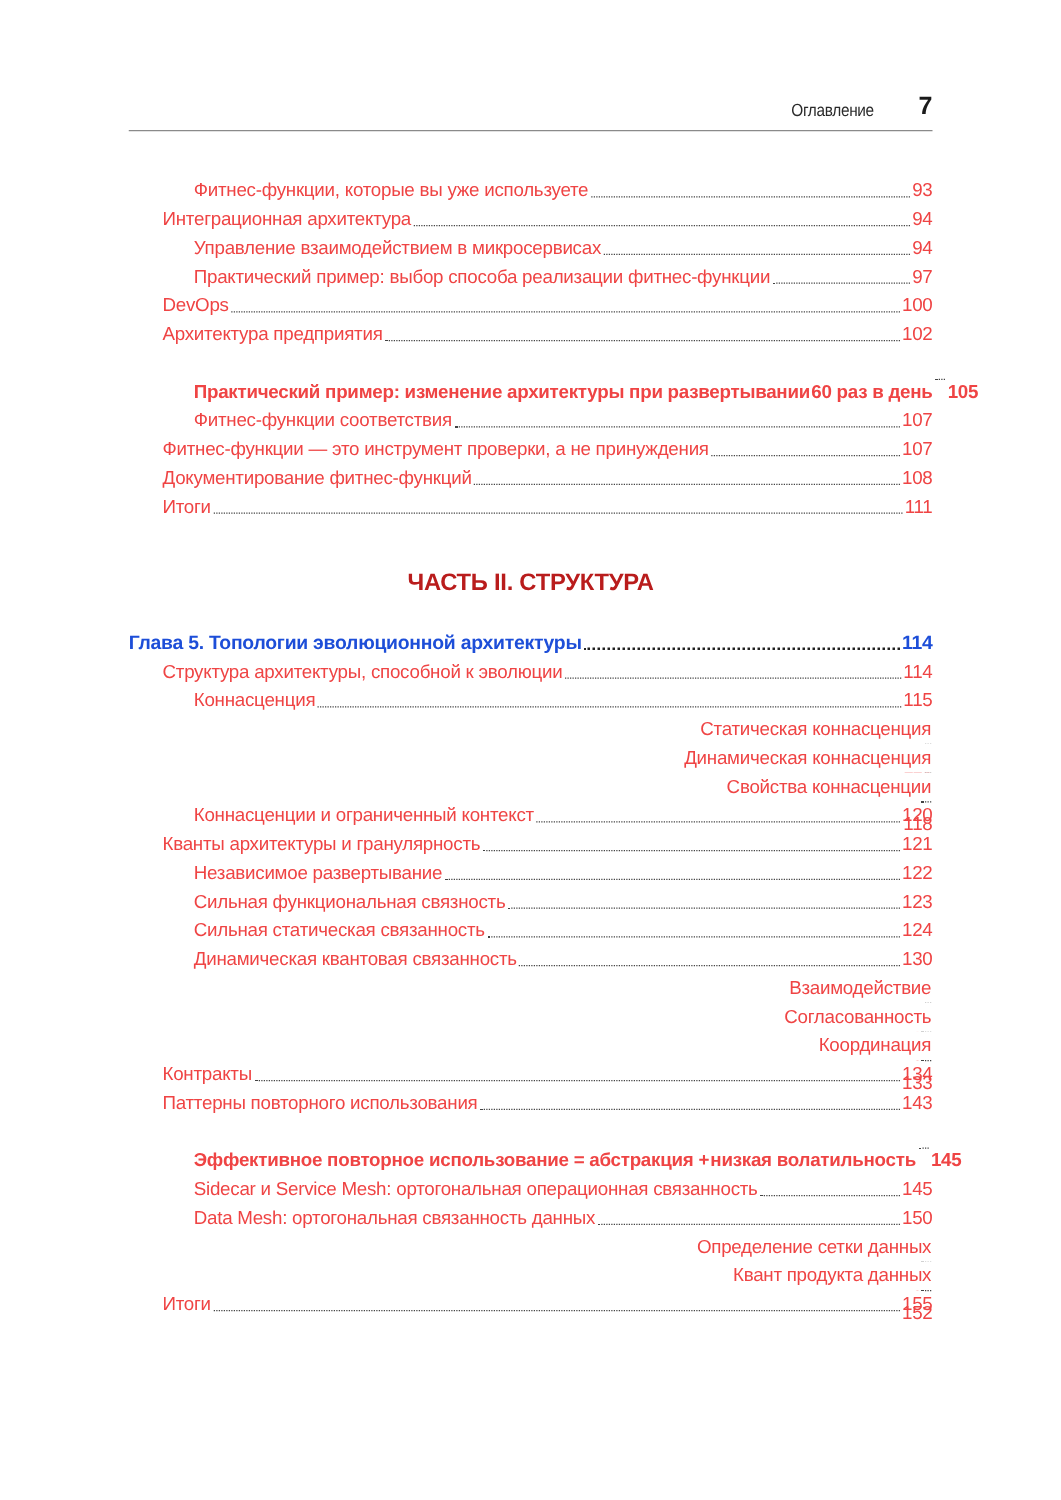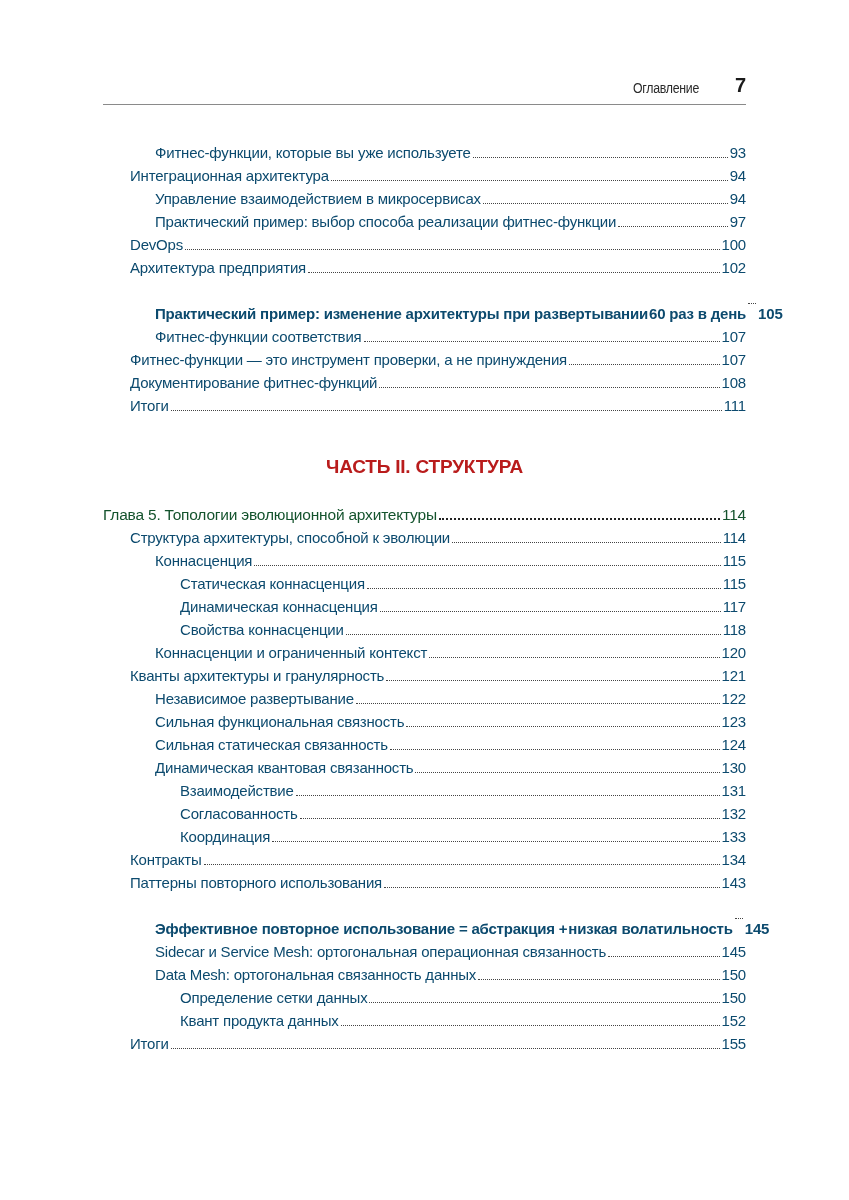--- a/index.html
+++ b/index.html
@@ -48,21 +48,21 @@
       left: 103px;
       width: 643px;
     }
     .toc-entry {
       position: relative;
       display: flex;
       align-items: flex-end;
       font-size: 15px;
       line-height: 23px;
       height: 23px;
-      color: #0c4a6e;
+      color: #ef4444;
       letter-spacing: -0.2px;
     }
     .toc-entry.two-line {
       height: 46px;
     }
     .toc-entry .label {
       white-space: nowrap;
       background: #fff;
       padding-right: 1px;
     }
@@ -78,25 +78,25 @@
       height: 1px;
       min-width: 8px;
     }
     .toc-entry .page {
       white-space: nowrap;
       padding-left: 1px;
     }
     .lvl-0 { padding-left: 0; }
     .lvl-1 { padding-left: 27px; }
     .lvl-2 { padding-left: 52px; }
-    .lvl-3 { padding-left: 77px; }
+    .lvl-3 { padding-left: 77px; flex-direction: column; }
     .chapter {
-      font-weight: normal;
+      font-weight: bold;
       font-size: 15.5px;
-      color: #14532d;
+      color: #1d4ed8;
     }
     .chapter .dots {
       border-bottom: 2.2px dotted #222;
     }
     .part-title {
       position: absolute;
       left: 103px;
       width: 643px;
       top: 456px;
       text-align: center;

